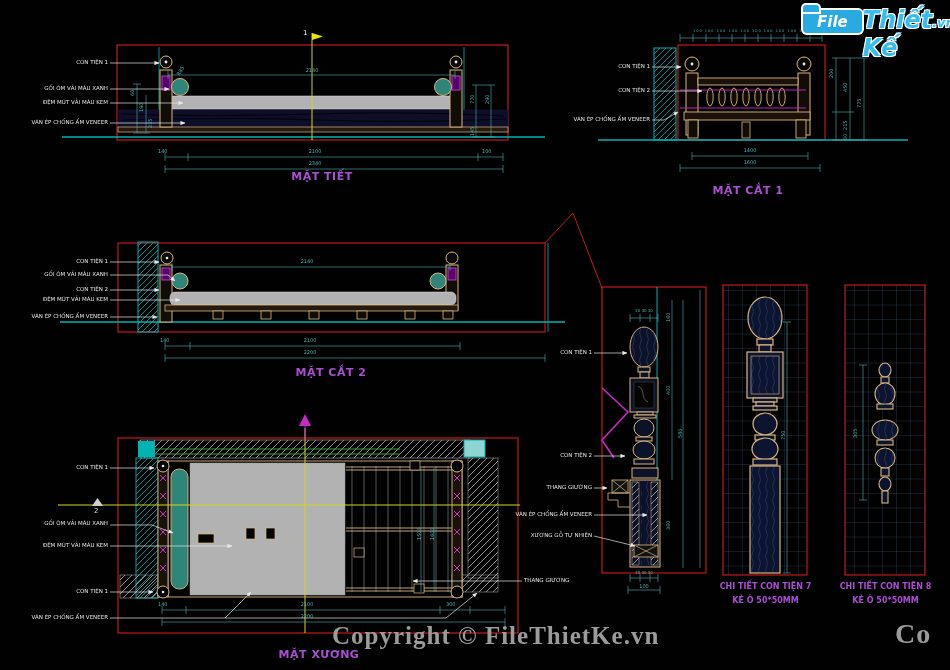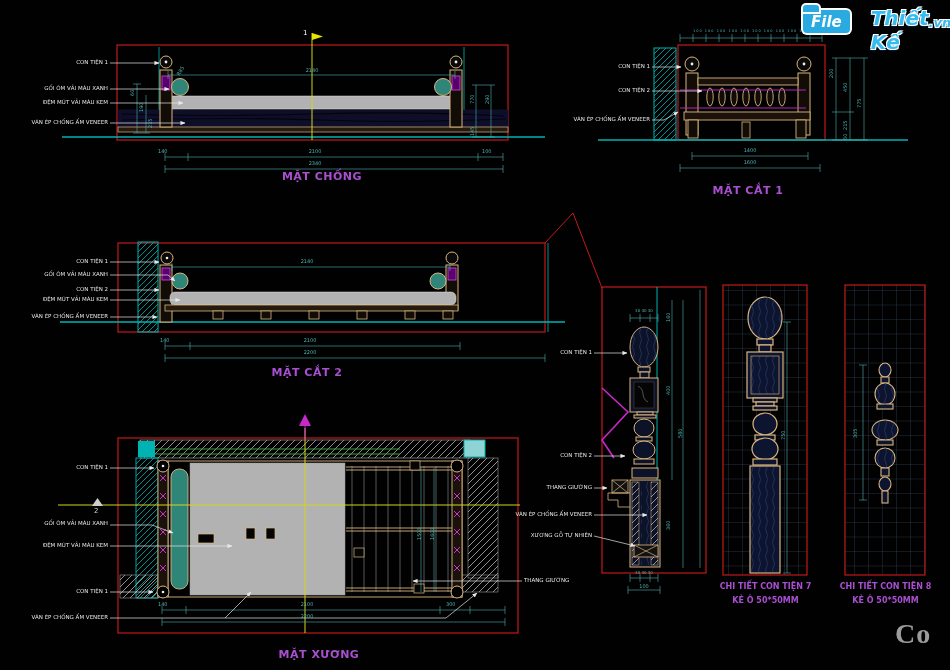--- a/index.html
+++ b/index.html
@@ -10,26 +10,26 @@
   .lb{text-align:right;}
   .dim{color:#4fb3b3;font-size:5px;}
   .ctr{text-align:center;}
   .rot{transform:rotate(-90deg);transform-origin:0 0;}
   .ttl{position:absolute;color:#a94fd1;font-weight:bold;font-size:11px;letter-spacing:.5px;
        text-align:center;white-space:nowrap;}
   .ttl2{position:absolute;color:#a94fd1;font-weight:bold;font-size:8px;text-align:center;white-space:nowrap;}
   .cw{position:absolute;color:#9b9b9b;font-family:"Liberation Serif",serif;font-weight:bold;
       font-size:25px;letter-spacing:1px;white-space:nowrap;}
   .logo{position:absolute;left:803px;top:6px;display:flex;align-items:flex-start;font-weight:bold;font-style:italic;}
-  .logo .file{background:#29aae1;color:#fff;font-size:15px;padding:3px 8px 2px;border-radius:4px;
+  .logo .file{background:#29aae1;color:#fff;font-size:15px;padding:3px 14px 2px;border-radius:4px;
       box-shadow:0 0 0 2px #fff,0 2px 3px rgba(0,0,0,.6);position:relative;margin-top:4px;}
   .logo .file:before{content:"";position:absolute;left:0;top:-5px;width:16px;height:7px;background:#29aae1;
       border-radius:3px 3px 0 0;box-shadow:0 0 0 2px #fff;}
   .ol{color:#35bdf2;text-shadow:-1px -1px 0 #fff,1px -1px 0 #fff,-1px 1px 0 #fff,1px 1px 0 #fff,0 2px 2px #05233a;}
-  .logo .name{font-size:20px;margin-left:21px;}
+  .logo .name{font-size:24px;margin-left:1px;}
   .logo .vn{font-size:13px;margin-top:9px;}
 </style>
 </head>
 <body>
 
 <div id="stage">
 
 <svg id="art" width="950" height="670" viewBox="0 0 950 670">
   <defs>
     <pattern id="pHC" width="6" height="6" patternUnits="userSpaceOnUse">
@@ -332,21 +332,21 @@
 <div class="t dim" style="left:158px;top:149px">140</div>
 <div class="t dim ctr" style="left:300px;top:149px;width:30px">2100</div>
 <div class="t dim" style="left:482px;top:149px">100</div>
 <div class="t dim ctr" style="left:300px;top:161px;width:30px">2340</div>
 <div class="t dim rot" style="left:130px;top:96px">60</div>
 <div class="t dim rot" style="left:139px;top:112px">190</div>
 <div class="t dim rot" style="left:148px;top:128px">215</div>
 <div class="t dim rot" style="left:470px;top:104px">770</div>
 <div class="t dim rot" style="left:485px;top:104px">290</div>
 <div class="t dim rot" style="left:470px;top:136px">145</div>
-<div class="ttl" style="left:277px;top:170px;width:90px">MẶT CHỐNG</div>
+<div class="ttl" style="left:277px;top:170px;width:90px">MẶT TIẾT</div>
 
 <div class="t lb" style="left:588px;top:64px;width:62px">CON TIỆN 1</div>
 <div class="t lb" style="left:588px;top:88px;width:62px">CON TIỆN 2</div>
 <div class="t lb" style="left:566px;top:117px;width:84px">VÁN ÉP CHỐNG ẨM VENEER</div>
 <div class="t dim ctr" style="left:678px;top:30px;width:146px;font-size:3.5px;letter-spacing:1px">100 100 100 100 100 100 100 100 100 100</div>
 <div class="t dim ctr" style="left:735px;top:148px;width:30px">1400</div>
 <div class="t dim ctr" style="left:735px;top:160px;width:30px">1600</div>
 <div class="t dim rot" style="left:829px;top:78px">200</div>
 <div class="t dim rot" style="left:843px;top:92px">450</div>
 <div class="t dim rot" style="left:857px;top:108px">775</div>
@@ -356,21 +356,21 @@
 
 <div class="t lb" style="left:45px;top:259px;width:63px">CON TIỆN 1</div>
 <div class="t lb" style="left:30px;top:272px;width:78px">GỐI ÔM VẢI MÀU XANH</div>
 <div class="t lb" style="left:45px;top:287px;width:63px">CON TIỆN 2</div>
 <div class="t lb" style="left:30px;top:297px;width:78px">ĐỆM MÚT VẢI MÀU KEM</div>
 <div class="t lb" style="left:22px;top:314px;width:86px">VÁN ÉP CHỐNG ẨM VENEER</div>
 <div class="t dim ctr" style="left:290px;top:259px;width:34px">2140</div>
 <div class="t dim" style="left:160px;top:338px">140</div>
 <div class="t dim ctr" style="left:295px;top:338px;width:30px">2100</div>
 <div class="t dim ctr" style="left:295px;top:350px;width:30px">2200</div>
-<div class="ttl" style="left:262px;top:366px;width:90px">MẶT CẮT 2</div>
+<div class="ttl" style="left:286px;top:366px;width:90px">MẶT CẮT 2</div>
 
 <div class="t lb" style="left:45px;top:465px;width:63px">CON TIỆN 1</div>
 <div class="t lb" style="left:30px;top:521px;width:78px">GỐI ÔM VẢI MÀU XANH</div>
 <div class="t lb" style="left:30px;top:543px;width:78px">ĐỆM MÚT VẢI MÀU KEM</div>
 <div class="t lb" style="left:45px;top:589px;width:63px">CON TIỆN 1</div>
 <div class="t lb" style="left:22px;top:615px;width:86px">VÁN ÉP CHỐNG ẨM VENEER</div>
 <div class="t" style="left:524px;top:578px">THANG GIƯỜNG</div>
 <div class="t" style="left:94px;top:508px;color:#cfcfcf;font-size:7px">2</div>
 <div class="t dim" style="left:158px;top:602px">140</div>
 <div class="t dim ctr" style="left:292px;top:602px;width:30px">2100</div>
@@ -398,15 +398,16 @@
 <div class="ttl2" style="left:703px;top:582px;width:125px">CHI TIẾT CON TIỆN 7</div>
 <div class="ttl2" style="left:703px;top:596px;width:125px">KẺ Ô 50*50MM</div>
 <div class="ttl2" style="left:823px;top:582px;width:125px">CHI TIẾT CON TIỆN 8</div>
 <div class="ttl2" style="left:823px;top:596px;width:125px">KẺ Ô 50*50MM</div>
 
 <div class="logo">
   <span class="file">File</span>
   <span class="name ol">Thiết Kế</span>
   <span class="vn ol">.vn</span>
 </div>
+<div class="cw" style="left:332px;top:622px">Copyright © FileThietKe.vn</div>
 <div class="cw" style="left:895px;top:618px;font-size:28px">Co</div>
 
 </div>
 
 </body></html>

